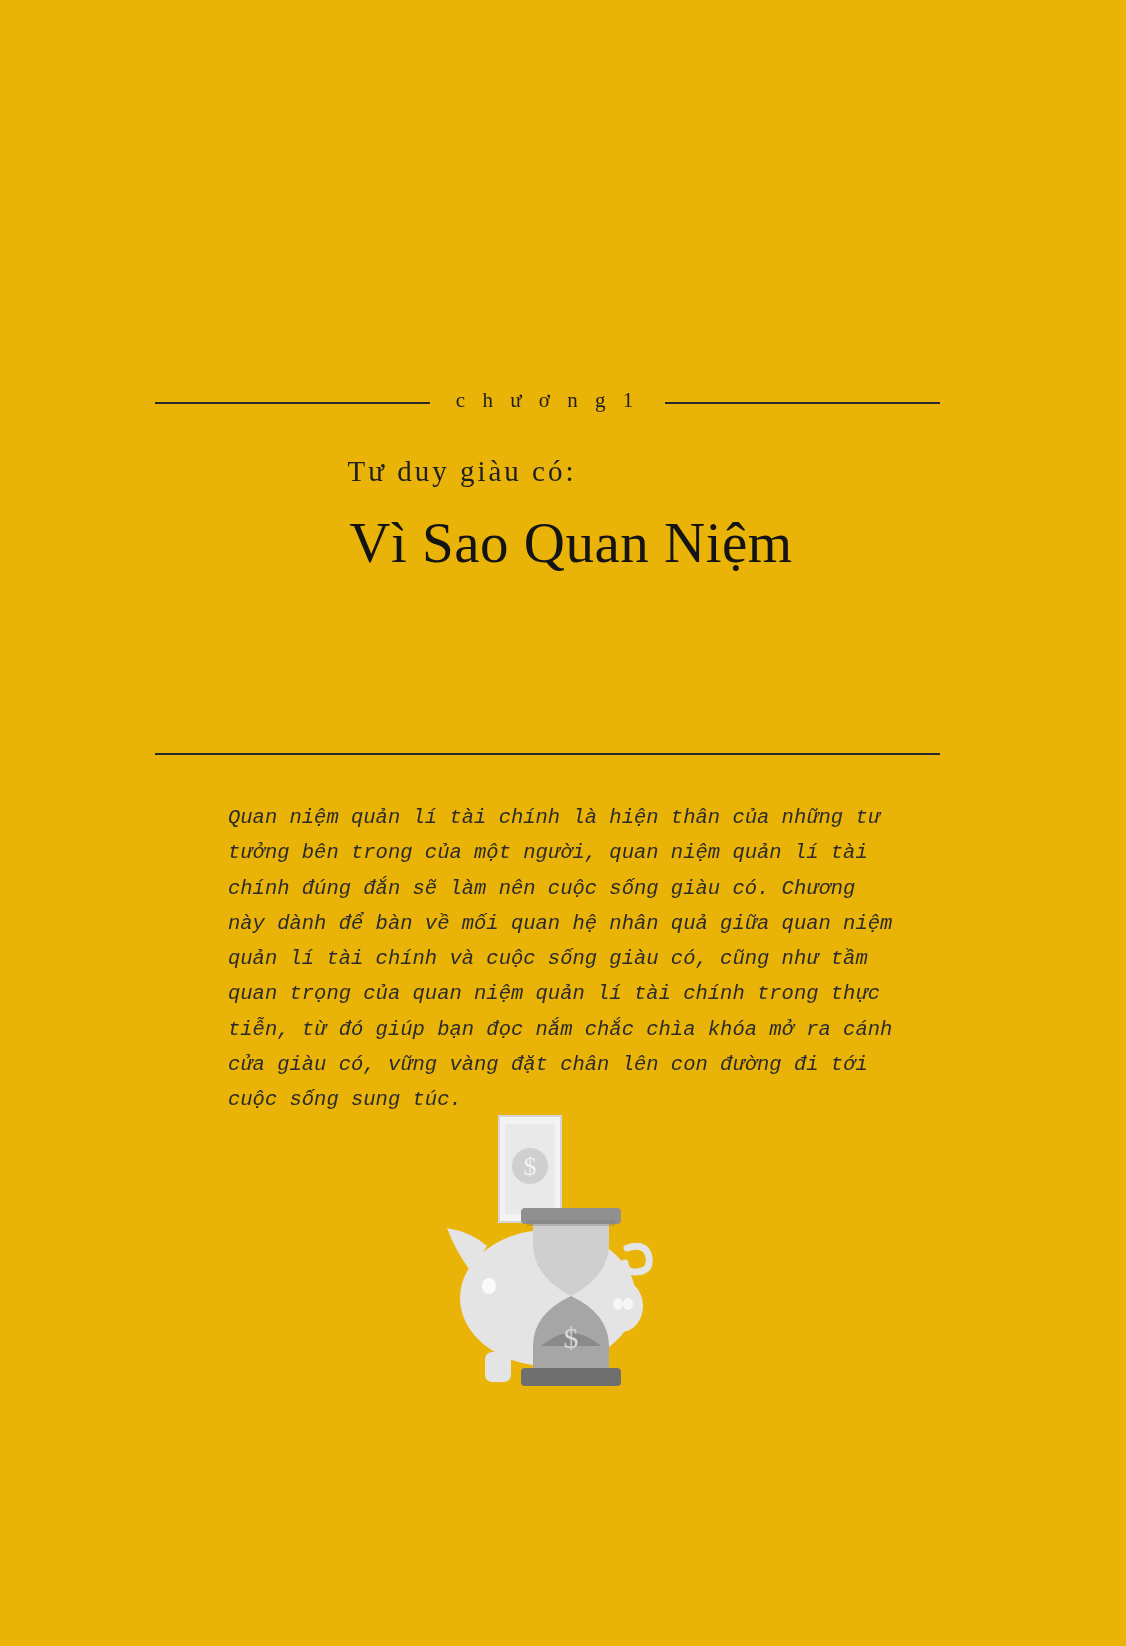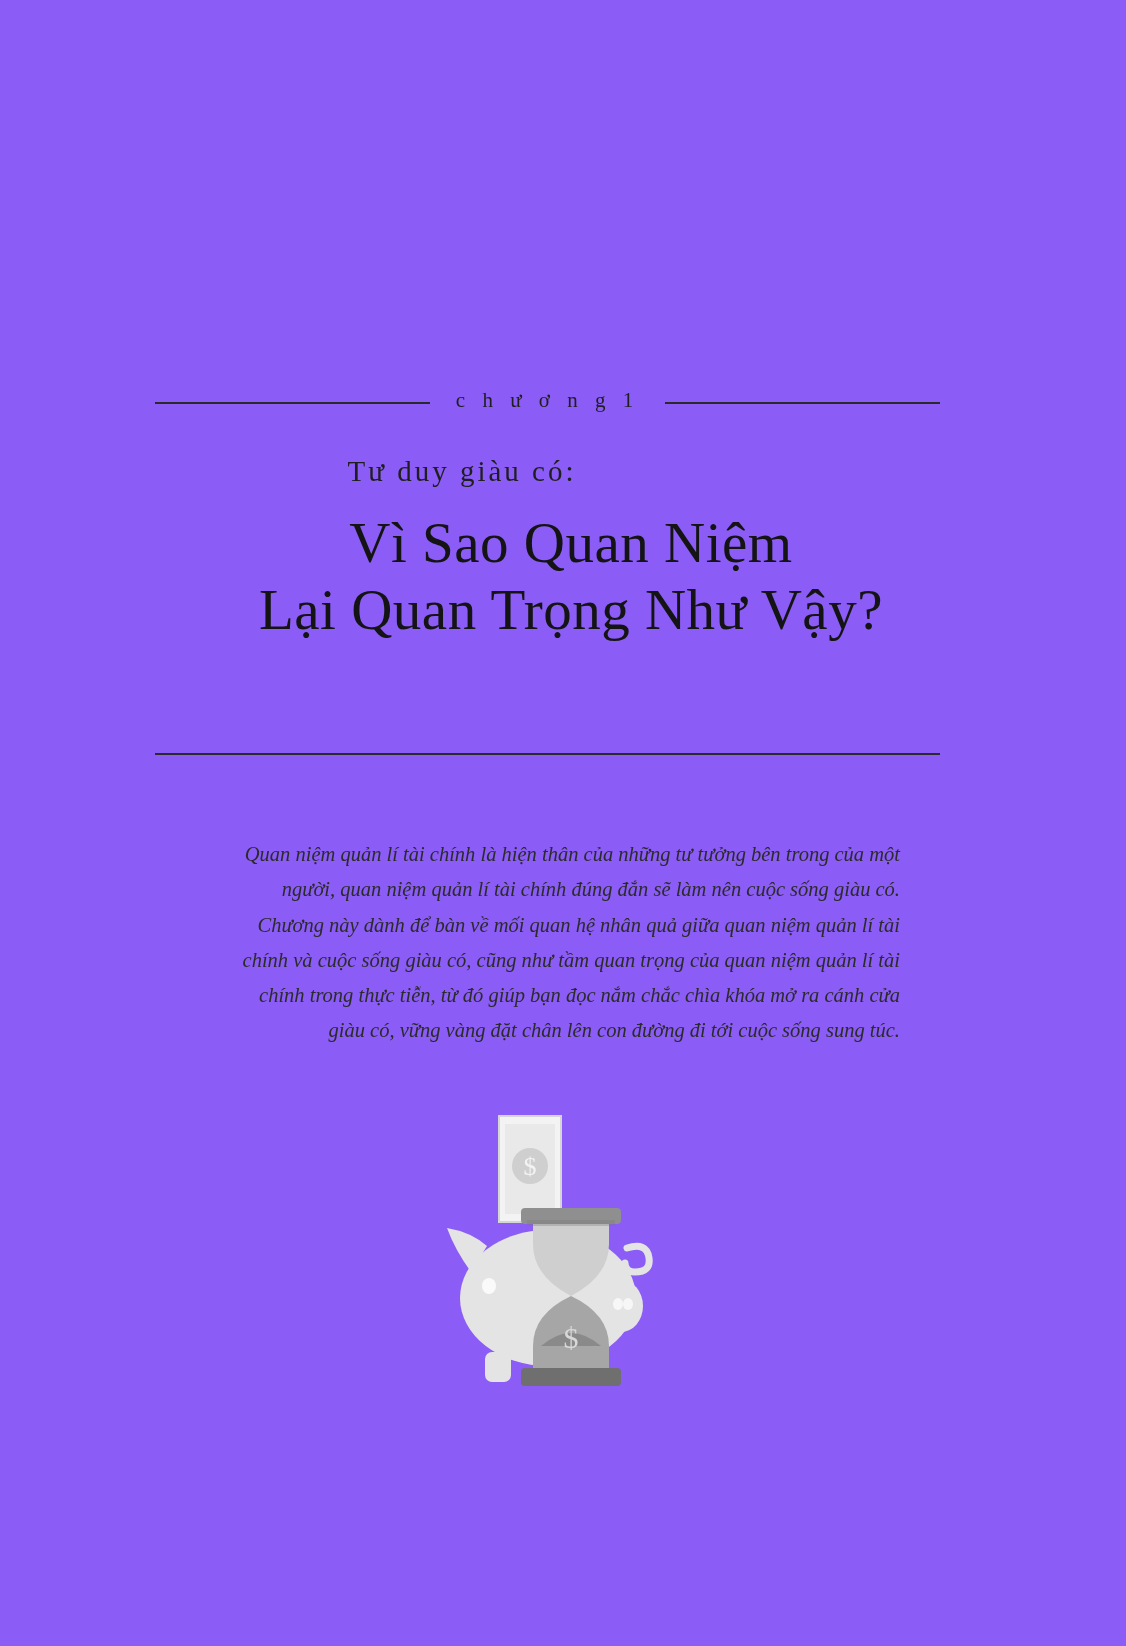--- a/index.html
+++ b/index.html
@@ -12,21 +12,21 @@
     height: 1646px;
     overflow: hidden;
     font-family: "Liberation Serif", serif;
     color: #1c1c1c;
   }
 
   .page {
     position: relative;
     width: 1126px;
     height: 1646px;
-    background: #8b5cf6;
+    background: #eab308;
     box-sizing: border-box;
   }
 
   
   .chapter-line-row {
     position: absolute;
     top: 390px;
     left: 155px;
     width: 785px;
     display: flex;
@@ -88,27 +88,26 @@
     height: 2px;
     background: #2a2a2a;
   }
 
   
   .abstract {
     position: absolute;
     top: 800px;
     left: 228px;
     width: 672px;
-    text-align: right;
-    font-family: Liberation Serif, serif;
+    text-align: left;
+    font-family: Liberation Mono, monospace;
     font-style: italic;
     font-size: 20.5px;
     line-height: 1.72;
     color: #2b2b2b;
-    margin-top: 37px;
   }
 
   
   .illustration {
     position: absolute;
     top: 1100px;
     left: 0;
     width: 1126px;
     display: flex;
     justify-content: center;
@@ -125,21 +124,20 @@
   <div class="chapter-line-row">
     <div class="rule"></div>
     <div class="chapter-label">c h ư ơ n g   1</div>
     <div class="rule"></div>
   </div>
 
   <div class="subtitle">Tư duy giàu có:</div>
 
   <div class="title">
     <span class="line">Vì Sao Quan Niệm</span>
-    <span class="line">Lại Quan Trọng Như Vậy?</span>
   </div>
 
   <div class="bottom-rule"></div>
 
   <div class="abstract">Quan niệm quản lí tài chính là hiện thân của những tư tưởng bên trong của một người, quan niệm quản lí tài chính đúng đắn sẽ làm nên cuộc sống giàu có. Chương này dành để bàn về mối quan hệ nhân quả giữa quan niệm quản lí tài chính và cuộc sống giàu có, cũng như tầm quan trọng của quan niệm quản lí tài chính trong thực tiễn, từ đó giúp bạn đọc nắm chắc chìa khóa mở ra cánh cửa giàu có, vững vàng đặt chân lên con đường đi tới cuộc sống sung túc.</div>
 
   <div class="illustration">
     <svg width="300" height="300" viewBox="0 0 300 300" role="img" aria-label="piggy bank, banknote and hourglass">
 
       <g>

